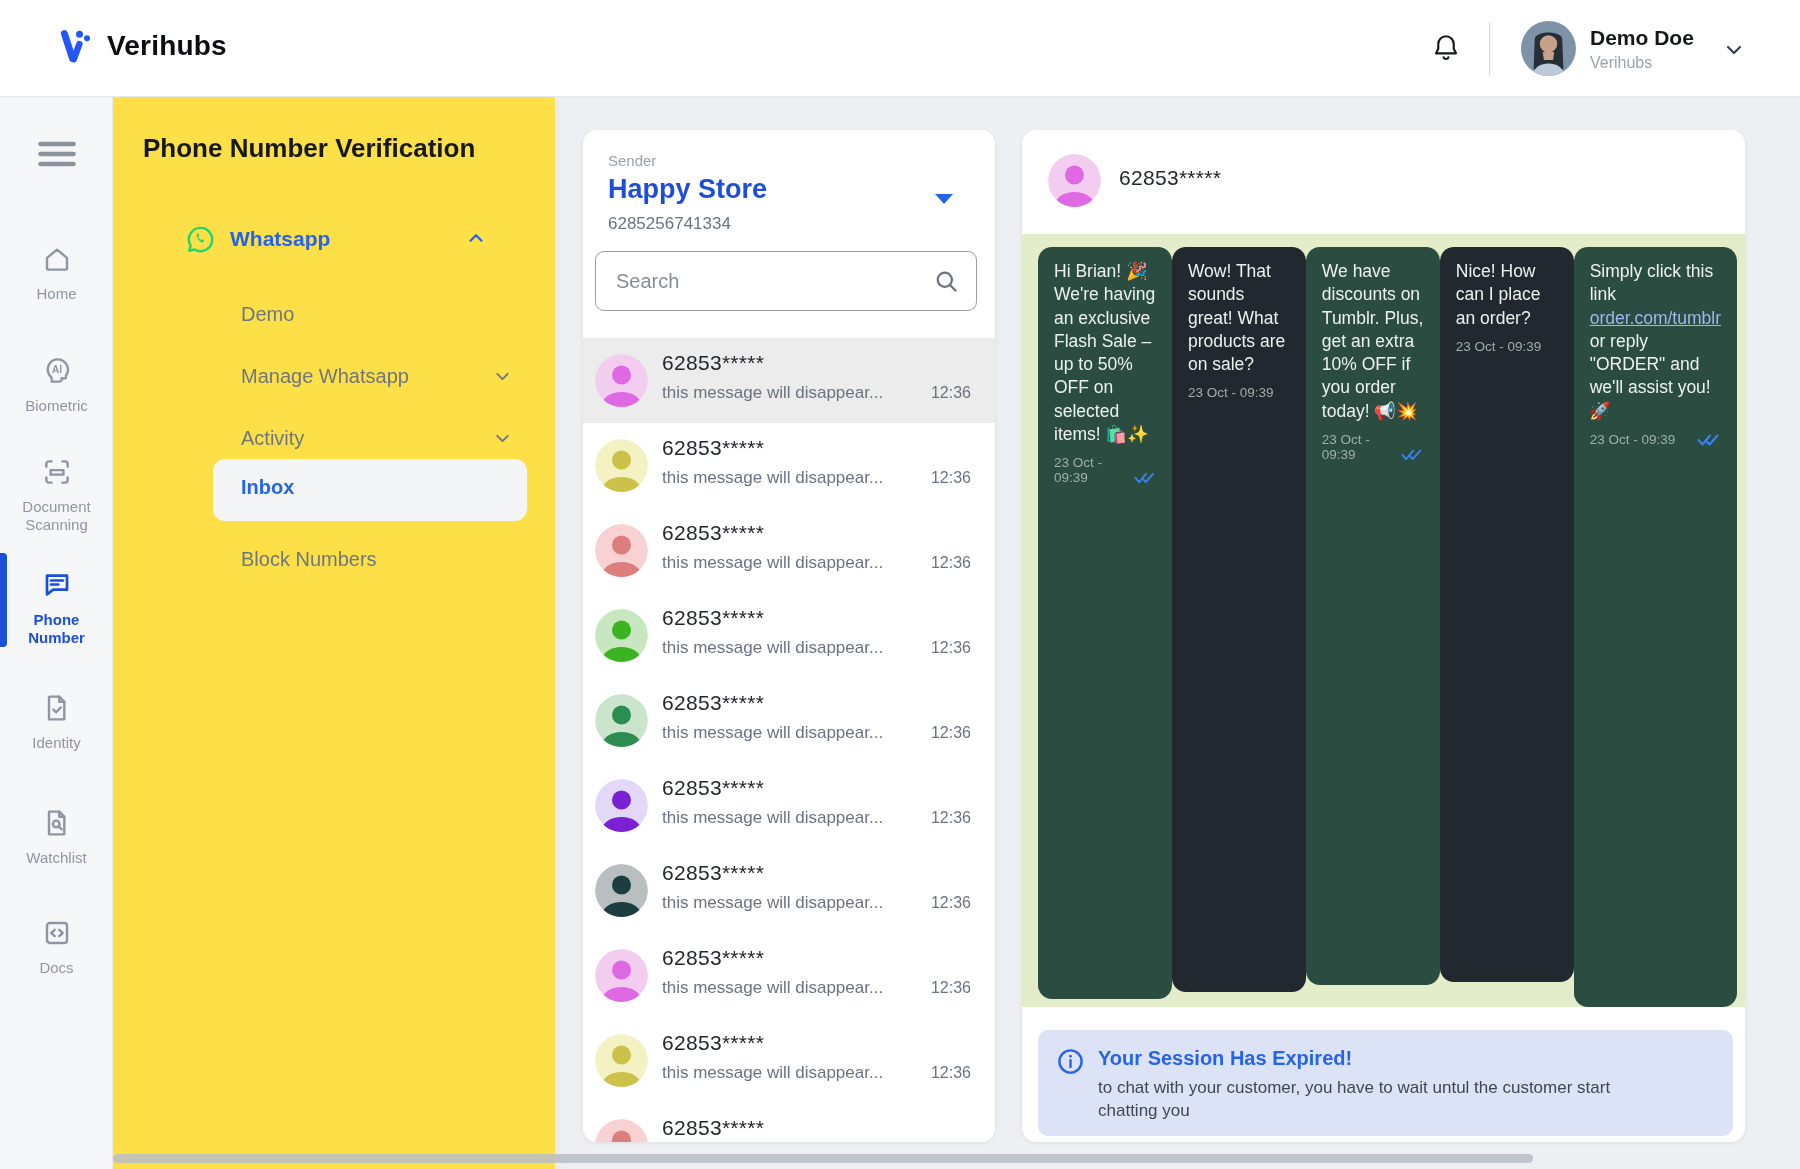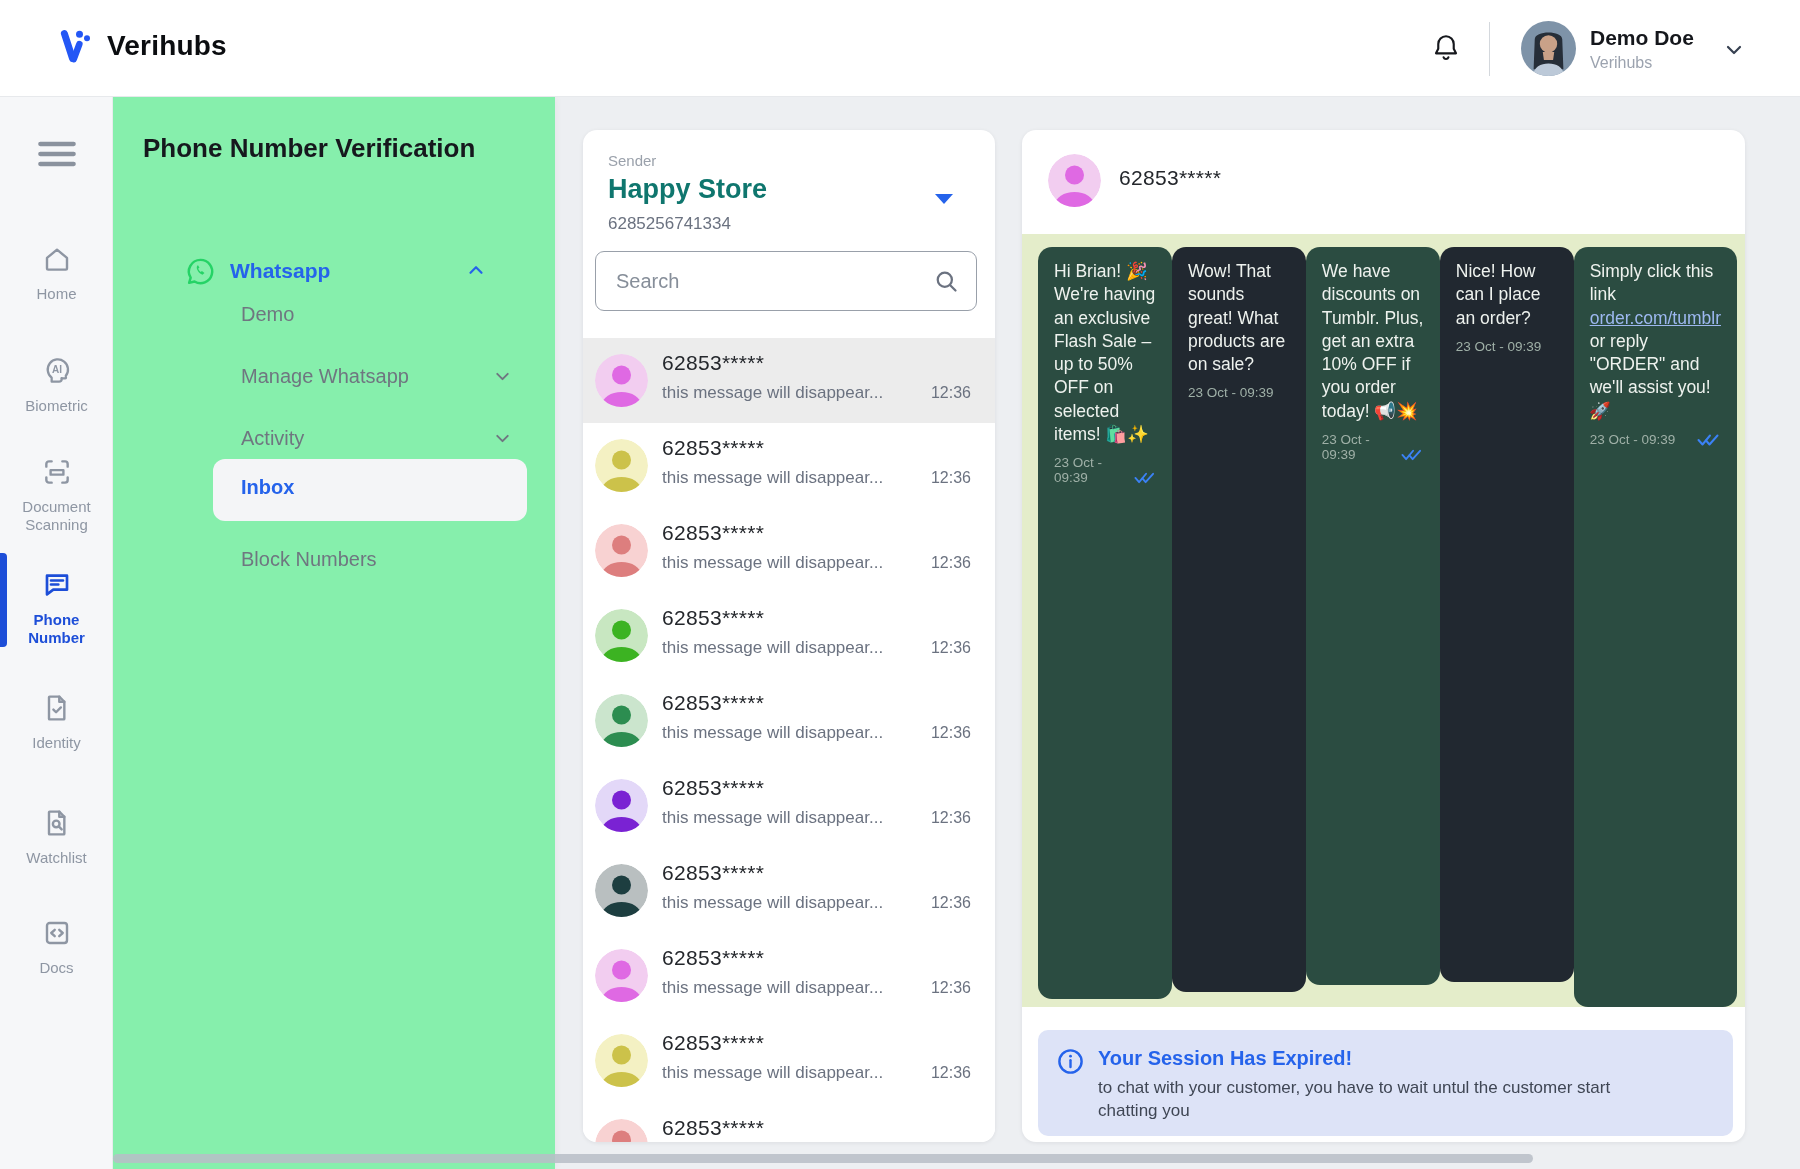--- a/index.html
+++ b/index.html
@@ -25,35 +25,35 @@
   .iconbar { position:absolute; left:0; top:97px; width:113px; bottom:0; background:#f6f7f9; border-right:1px solid #e9ebee; z-index:4; }
   .hamburger { position:absolute; left:37px; top:43px; width:40px; height:28px; color:#8a929e; cursor:pointer; }
   .sb-item { position:absolute; left:0; width:113px; text-align:center; color:#8e96a3; cursor:pointer; }
   .sb-item .sb-icon { display:inline-block; width:32px; height:32px; }
   .sb-item .sb-label { display:block; margin-top:6px; font-size:15px; line-height:1.22; padding:0 5px; }
   .sb-item.active { color:#1d4ed8; }
   .sb-item.active .sb-label { font-weight:700; }
   .active-bar { position:absolute; left:0; top:-16px; width:7px; height:94px; background:#1d4ed8; border-radius:0 4px 4px 0; }
 
   
-  .navpanel { position:absolute; left:113px; top:97px; width:442px; bottom:0; background:#86efac; box-shadow:0 0 8px rgba(20,24,40,.06); z-index:3; }
+  .navpanel { position:absolute; left:113px; top:97px; width:442px; bottom:0; background:#fde047; box-shadow:0 0 8px rgba(20,24,40,.06); z-index:3; }
   .nav-title { position:absolute; left:30px; top:36px; font-size:26px; font-weight:700; color:#16181d; }
-  .wa-row { position:absolute; left:72px; top:122px; width:330px; height:40px; display:flex; align-items:center; gap:14px; cursor:pointer;margin-top:32px; }
+  .wa-row { position:absolute; left:72px; top:122px; width:330px; height:40px; display:flex; align-items:center; gap:14px; cursor:pointer; }
   .wa-icon { width:31px; height:31px; }
   .wa-label { font-size:21px; font-weight:700; color:#2563eb; }
   .wa-chevron { position:absolute; right:28px; top:8px; width:22px; height:22px; color:#2563eb; }
   .nav-item { position:absolute; left:128px; width:286px; font-size:20px; color:#6f7680; cursor:pointer; }
   .nav-chev { position:absolute; right:14px; top:1px; width:21px; height:21px; color:#6f7680; }
   .inbox-pill { position:absolute; left:100px; top:362px; width:314px; height:62px; background:#f4f5f7; border-radius:12px; cursor:pointer; }
   .inbox-label { position:absolute; left:28px; top:17px; font-size:20px; font-weight:700; color:#2563eb; }
 
   
   .convpanel { position:absolute; left:583px; top:130px; width:412px; height:1012px; background:#fff; border-radius:14px; box-shadow:0 1px 4px rgba(20,24,40,.08); overflow:hidden; z-index:2; }
   .sender-label { position:absolute; left:25px; top:22px; font-size:15px; color:#9aa1ab; }
-  .sender-name { position:absolute; left:25px; top:44px; font-size:27px; font-weight:700; color:#0f766e; }
+  .sender-name { position:absolute; left:25px; top:44px; font-size:27px; font-weight:700; color:#1d4ed8; }
   .sender-number { position:absolute; left:25px; top:84px; font-size:17px; color:#6b7280; }
   .sender-caret { position:absolute; left:352px; top:64px; width:0; height:0; border-left:9px solid transparent; border-right:9px solid transparent; border-top:10px solid #2563eb; cursor:pointer; }
   .searchbox { position:absolute; left:12px; top:121px; width:382px; height:60px; border:1px solid #99a0aa; border-radius:9px; background:#fff;padding-left:16px; }
   .searchbox input { position:absolute; left:20px; top:0; width:310px; height:58px; border:none; outline:none; font-size:20px; color:#374151; font-family:inherit; background:transparent; }
   .searchbox input::placeholder { color:#868e99; }
   .search-icon { position:absolute; right:16px; top:16px; width:27px; height:27px; color:#6b7280; cursor:pointer; }
   .convlist { position:absolute; left:0; top:208px; width:412px; bottom:0; overflow:hidden; }
   .conv-item { position:relative; width:412px; height:85px; cursor:pointer; background:#fff; }
   .conv-item.selected { background:#ececec; }
   .conv-avatar { position:absolute; left:12px; top:16px; width:53px; height:53px; border-radius:50%; overflow:hidden; }

